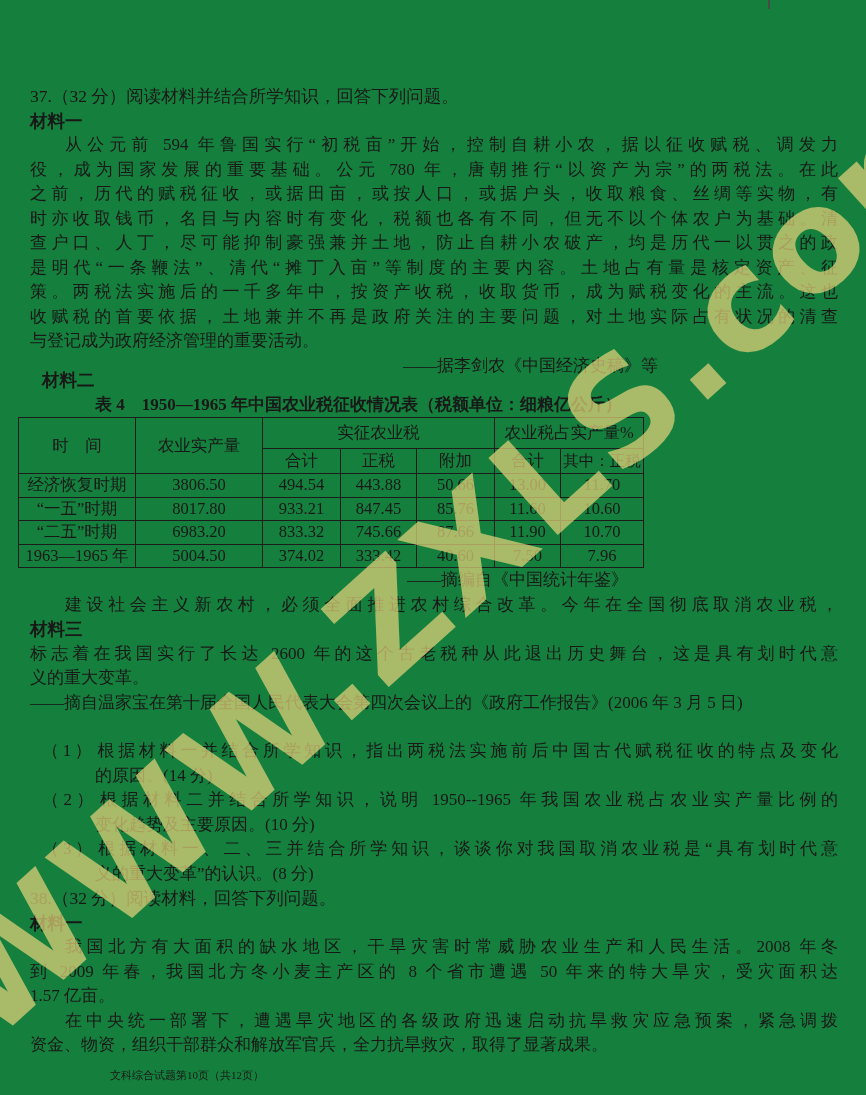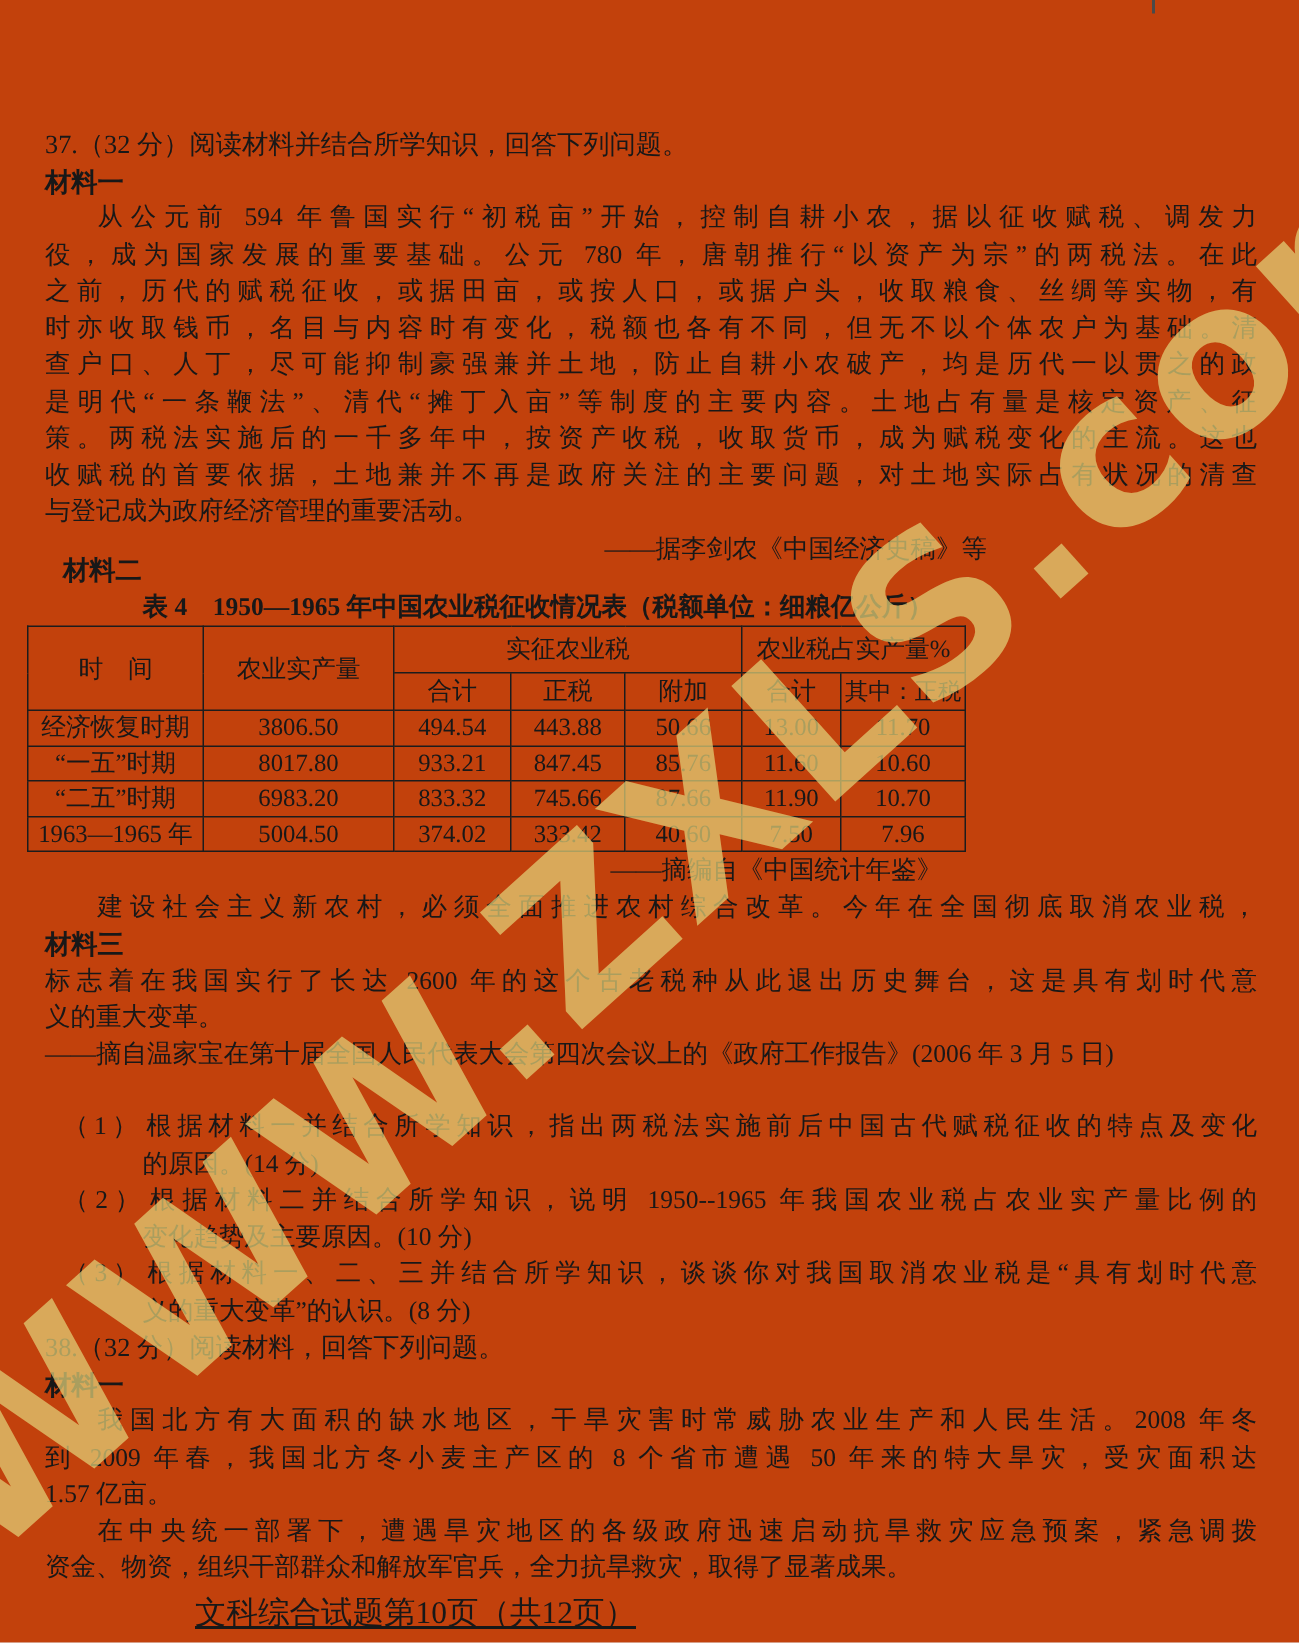--- a/index.html
+++ b/index.html
@@ -2,21 +2,21 @@
 <html><head>
 <meta charset="utf-8">
 <style>
   * { margin: 0; padding: 0; box-sizing: border-box; }
   html, body { background: #e8e8e8; }
   .page {
     position: relative;
     width: 866px;
     height: 1095px;
     margin: 0 auto;
-    background: #c2410c;
+    background: #15803d;
     overflow: hidden;
     font-family: "Liberation Serif", "DejaVu Serif", serif;
     color: #181818;
   }
   .content {
     position: absolute;
     left: 30px;
     top: 84px;
     width: 808px;
     z-index: 1;
@@ -59,24 +59,23 @@
   .tbl tr.h1 td { height: 31px; }
   .tbl tr.h2 td { height: 25px; }
   .tbl tr.dr td { height: 23.5px; }
   .tbl td.smallhead { font-size: 15.5px; margin-top: 46px; }
   .q-first { margin-top: 24px; }
   .q-l1 { padding-left: 12px; }
   .q-marker { margin-right: 2px; }
   .q-l2 { padding-left: 65px; }
   .footer {
     margin-top: 6px;
-    margin-left: 100px;
-    font-size: 21px;
+    margin-left: 80px;
+    font-size: 11px;
     line-height: 22px;
-    text-decoration: underline;
   }
   .watermark {
     position: absolute;
     left: -240px;
     top: 477px;
     width: 1400px;
     height: 160px;
     line-height: 160px;
     text-align: center;
     transform: rotate(-42deg);

